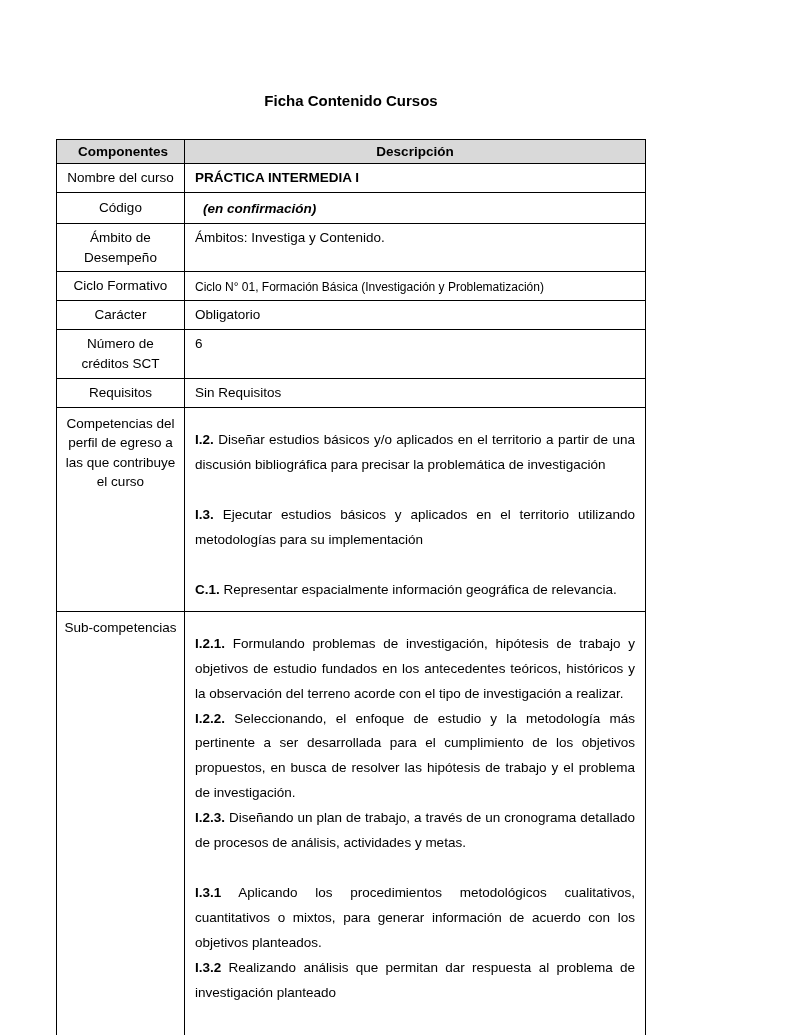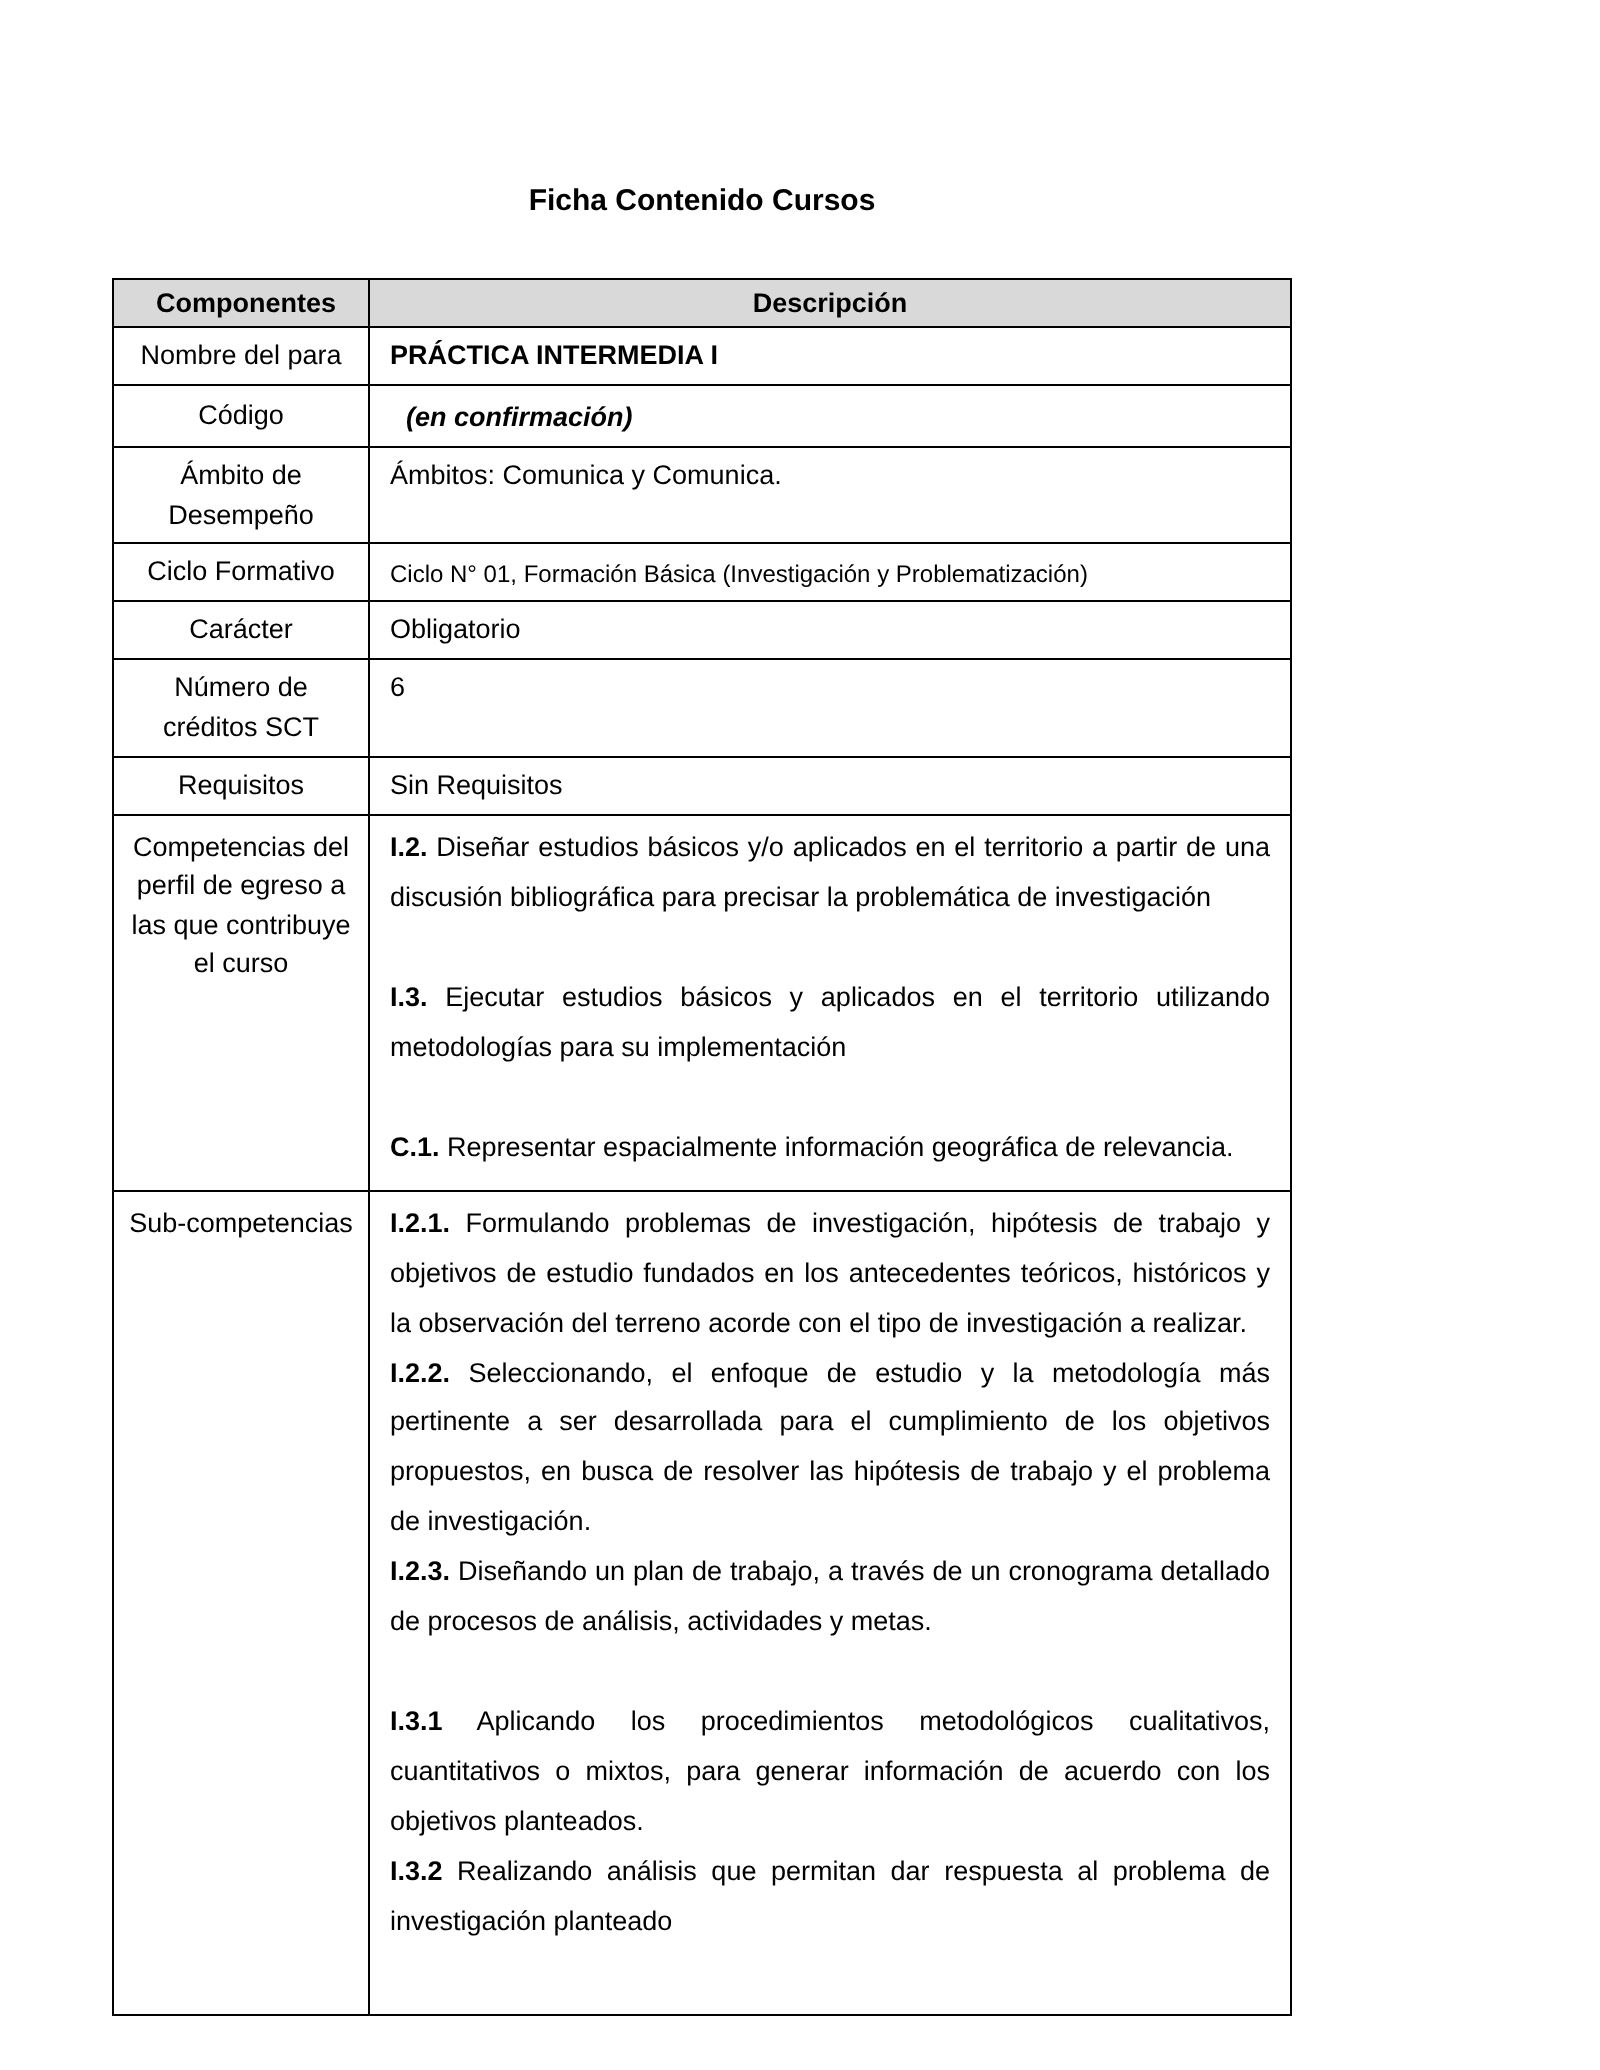--- a/index.html
+++ b/index.html
@@ -58,21 +58,21 @@
     line-height: 1.5;
   }
   td.value.bold { font-weight: bold; }
   td.value.small { font-size: 12px; padding-top: 6px; }
   td.value.italic {
     font-style: italic;
     font-weight: bold;
     padding-left: 18px;
     padding-top: 6px;
   }
-  td.value.paras { padding: 4px 10px 8px 10px; }
+  td.value.paras { padding: 20px 10px 8px 10px; }
   td.value p {
     margin: 0;
     text-align: justify;
     line-height: 1.85;
   }
   td.value p.gap { margin-bottom: 25px; }
   td.value p b { font-weight: bold; }
 </style>
 </head>
 <body>
@@ -89,33 +89,33 @@
       <col>
     </colgroup>
 
     <tbody>
         <tr>
       <th>Componentes</th>
       <th>Descripción</th>
     </tr>
 
     <tr>
-      <td class="label">Nombre del para</td>
+      <td class="label">Nombre del curso</td>
       <td class="value bold">PRÁCTICA INTERMEDIA I</td>
     </tr>
 
 
     <tr>
       <td class="label">Código</td>
       <td class="value italic">(en confirmación)</td>
     </tr>
 
     <tr>
       <td class="label">Ámbito de Desempeño</td>
-      <td class="value">Ámbitos: Comunica y Comunica.</td>
+      <td class="value">Ámbitos: Investiga y Contenido.</td>
     </tr>
 
     <tr>
       <td class="label">Ciclo Formativo</td>
       <td class="value small">Ciclo N° 01, Formación Básica (Investigación y Problematización)</td>
     </tr>
 
     <tr>
       <td class="label">Carácter</td>
       <td class="value">Obligatorio</td>

